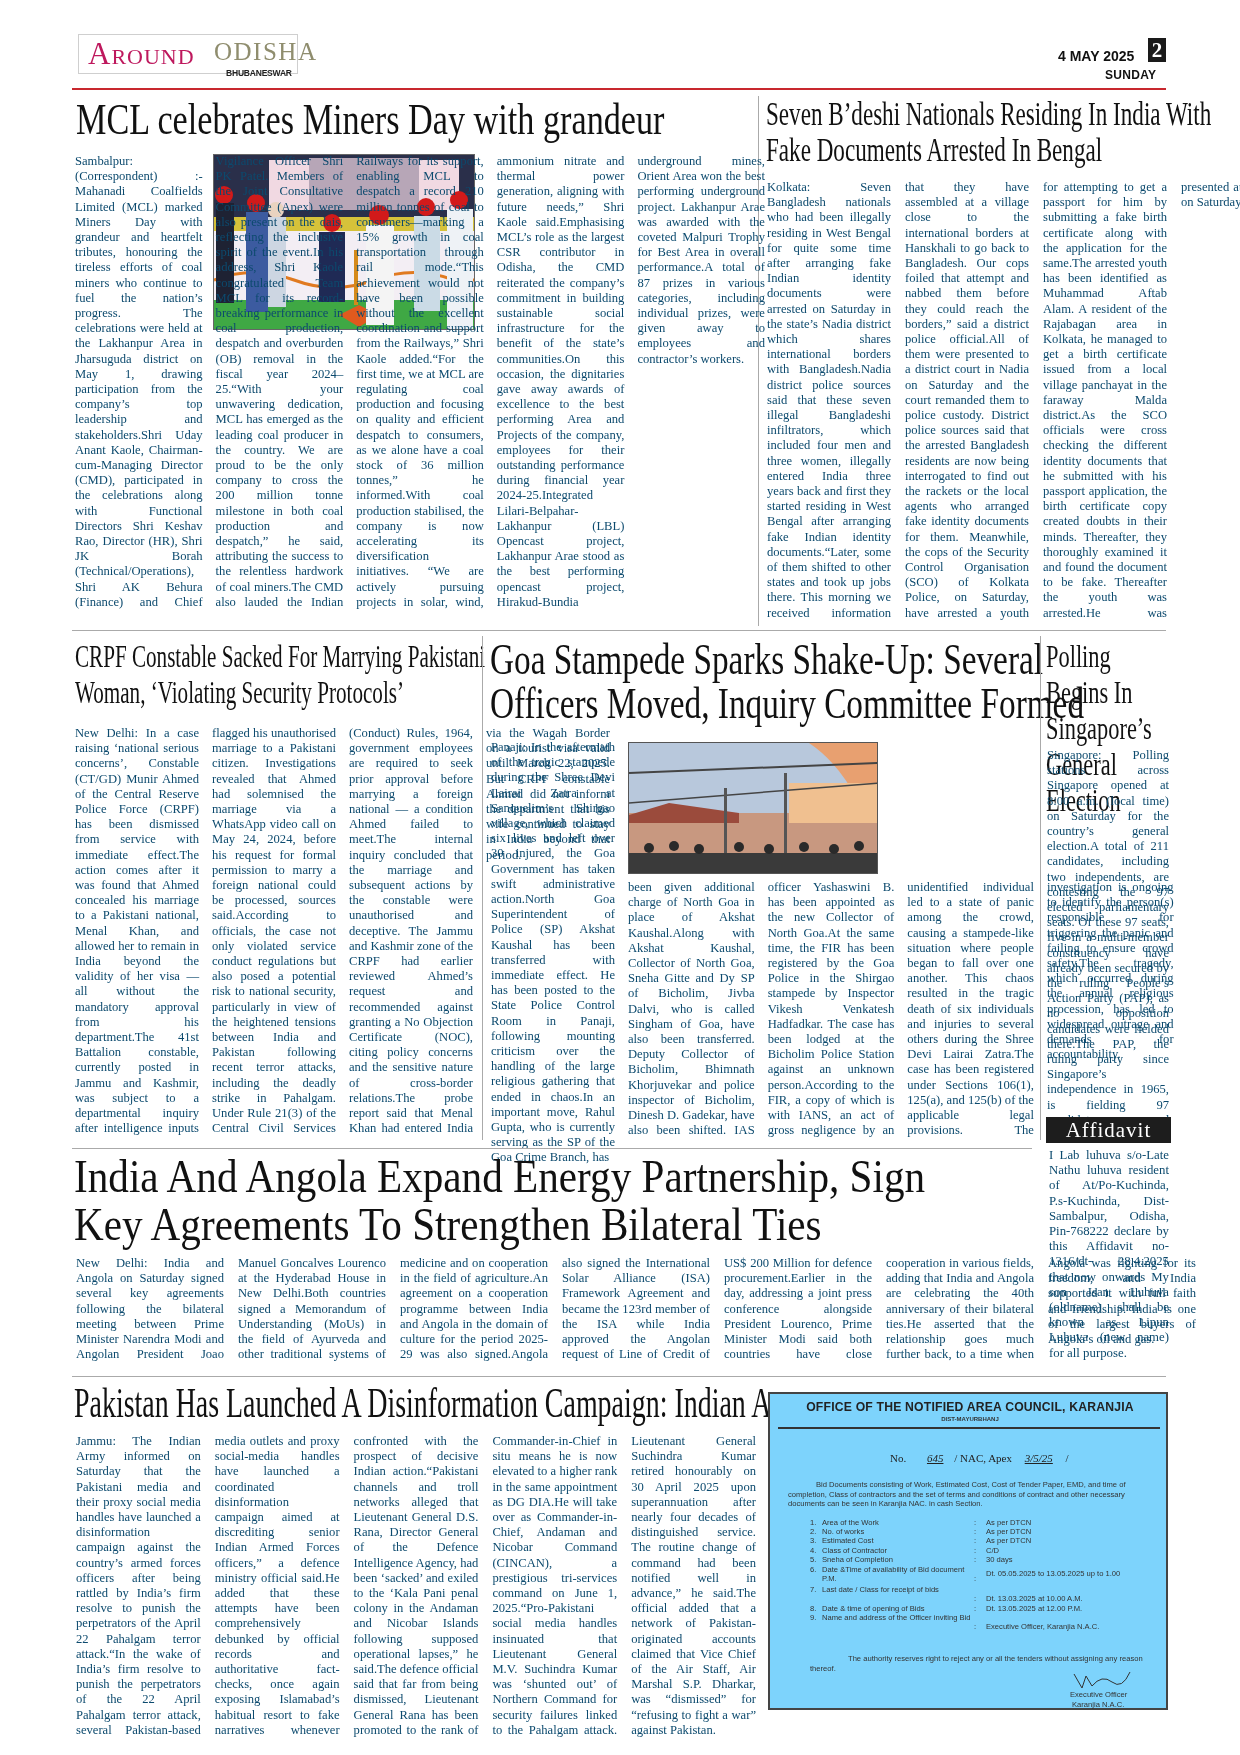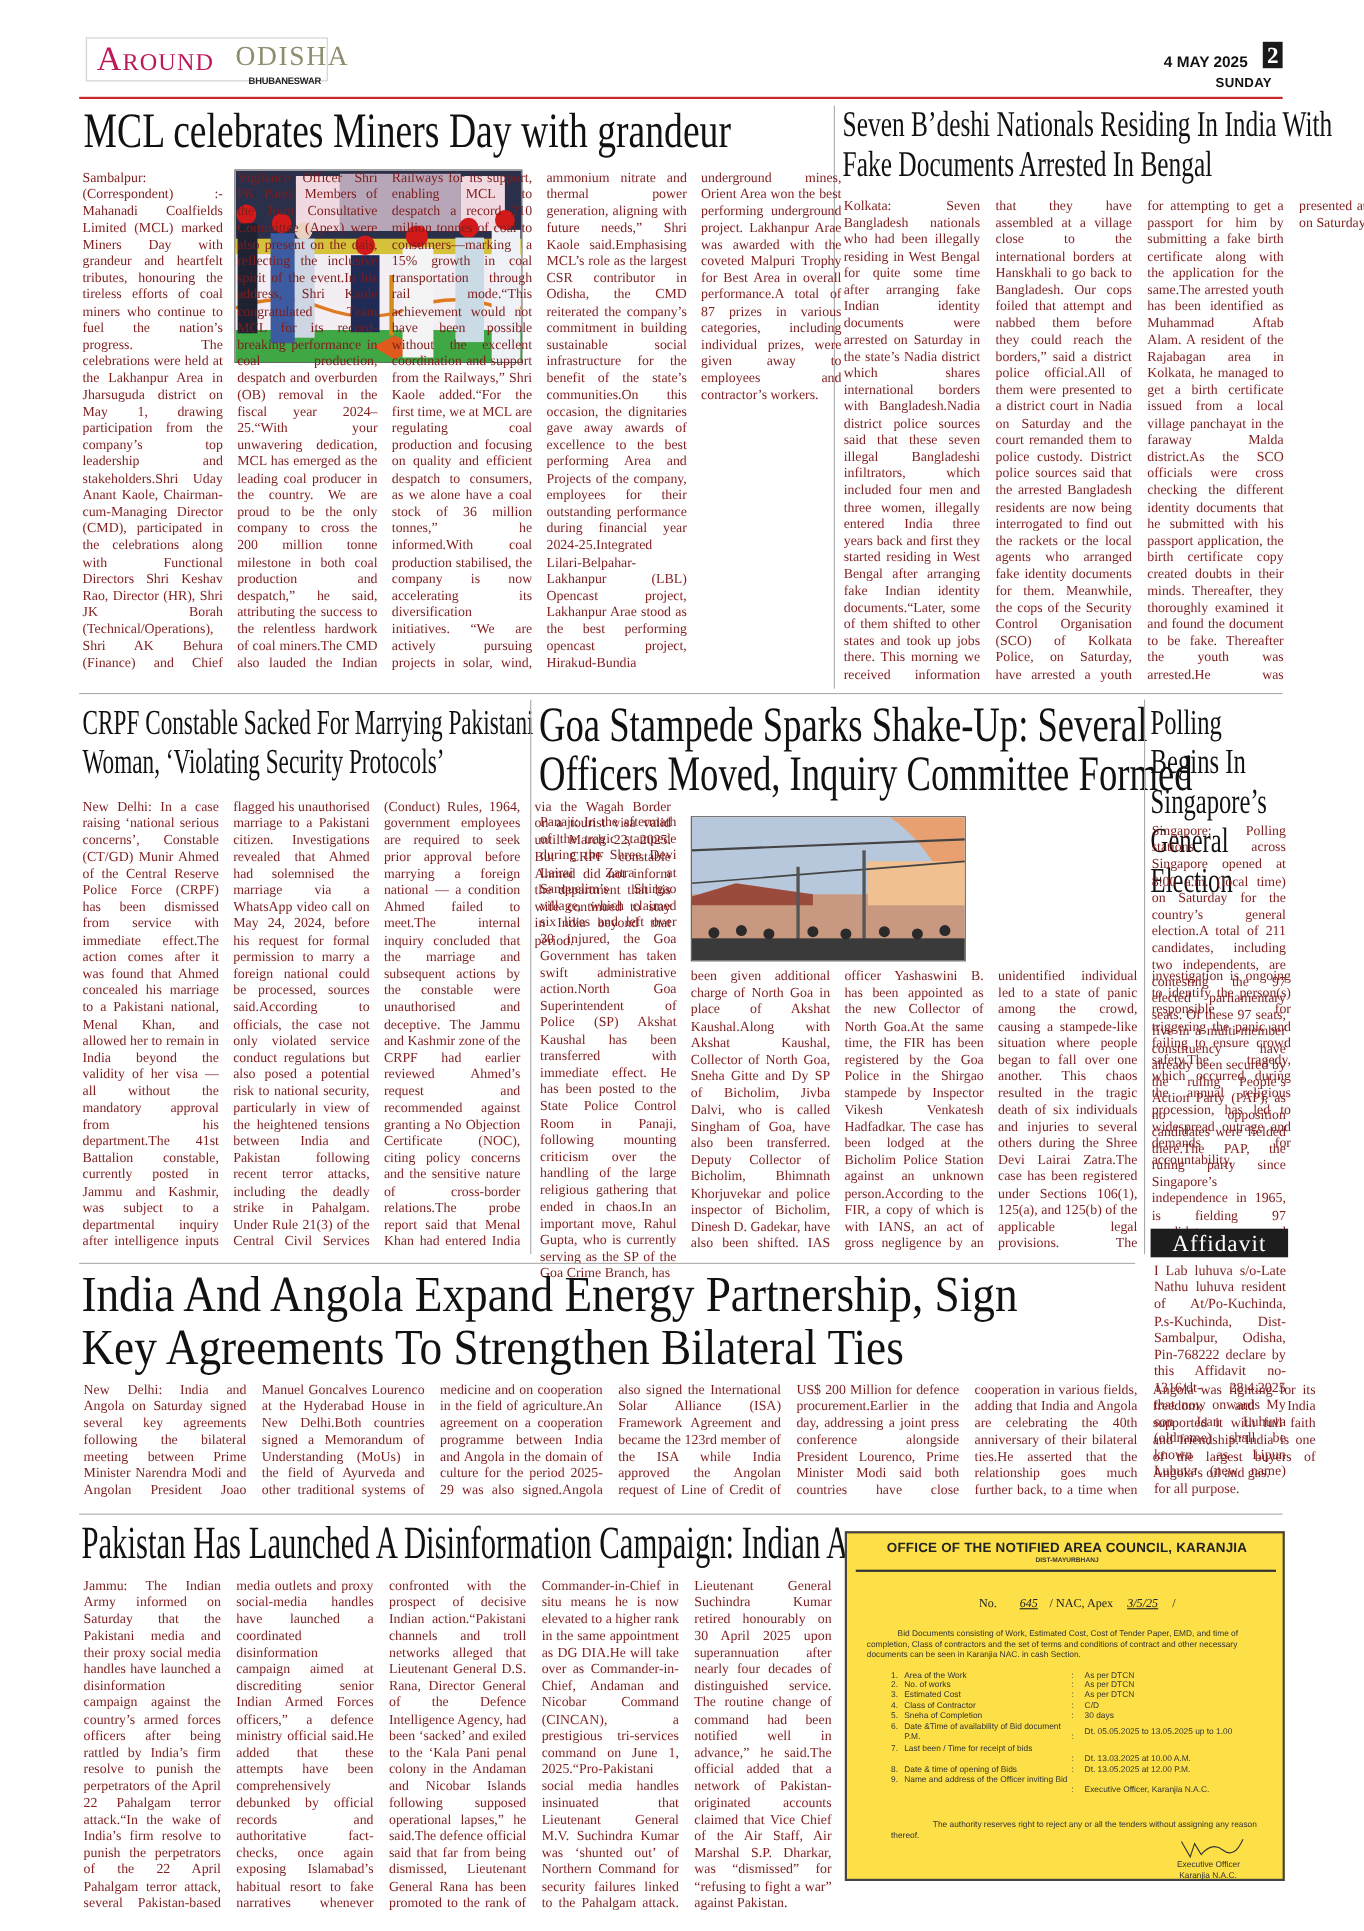--- a/index.html
+++ b/index.html
@@ -1,36 +1,36 @@
 <!DOCTYPE html>
 <html><head>
 <meta charset="utf-8">
 <style>
   * { box-sizing: border-box; margin: 0; padding: 0; }
   html, body { width: 1240px; height: 1755px; background: #fff; overflow: hidden; }
   body { position: relative; font-family: "Liberation Serif", serif; color: #1a1a1a; }
   .abs { position: absolute; }
-  .body-text { font-size: 12.6px; line-height: 15.2px; text-align: justify; hyphens: manual; color: #7f1d1d; }
+  .body-text { font-size: 12.6px; line-height: 15.2px; text-align: justify; hyphens: manual; color: #0c4a6e; }
   .headline { font-family: "Liberation Serif", serif; color: #111; transform-origin: left top; white-space: nowrap; }
   .cols { position: absolute; column-gap: 12px; column-fill: auto; }
   .rule-v { position: absolute; width: 1px; background: #aaa; }
   .rule-h { position: absolute; height: 1px; background: #aaa; }
 
   
   .logo-box { left: 78px; top: 34px; width: 220px; height: 40px; border: 1.5px solid #cfcfcf; }
   .logo-around { left: 88px; top: 36px; font-size: 31px; letter-spacing: 1px; color: #be185d; font-variant: small-caps; }
   .logo-odisha { left: 214px; top: 38px; font-size: 25px; letter-spacing: 1.5px; color: #8f8d6e; }
   .logo-city { left: 226px; top: 68px; font-family: "Liberation Sans", sans-serif; font-weight: bold; font-size: 8.5px; color: #222; letter-spacing: -0.2px; }
   .date-line { left: 1058px; top: 48px; font-family: "Liberation Sans", sans-serif; font-weight: bold; font-size: 14px; color: #111; }
   .page-num { left: 1148px; top: 38px; width: 18px; height: 24px; background: #1a1a1a; color: #fff; font-family: "Liberation Serif", serif; font-weight: bold; font-size: 21px; text-align: center; line-height: 24px; }
   .day-line { left: 1105px; top: 68px; font-family: "Liberation Sans", sans-serif; font-weight: bold; font-size: 12px; color: #111; letter-spacing: 0.3px; }
   .top-rule { left: 72px; top: 88px; width: 1094px; height: 2px; background: #c8282e; }
 
   .photo { position: absolute; overflow: hidden; }
-  .tender { position: absolute; border: 2px solid #444; background: #fde047; font-family: "Liberation Sans", sans-serif; color: #333; }
+  .tender { position: absolute; border: 2px solid #444; background: #7dd3fc; font-family: "Liberation Sans", sans-serif; color: #333; }
 </style>
 </head>
 <body>
 
 <div class="abs logo-box"></div>
 <div class="abs logo-around">Around</div>
 <div class="abs logo-odisha">ODISHA</div>
 <div class="abs logo-city">BHUBANESWAR</div>
 <div class="abs date-line">4 MAY 2025</div>
 <div class="abs page-num">2</div>
@@ -181,21 +181,21 @@
         <span>30 days</span>
       </div>
     <div style="display:flex; margin-top:1px;">
         <span style="width:12px">6.</span>
         <span style="width:152px">Date &amp;Time of availability of Bid document P.M.</span>
         <span style="width:12px; padding-top:9px;">:</span>
         <span style="padding-top:4px;">Dt. 05.05.2025 to 13.05.2025 up to 1.00</span>
       </div>
     <div style="display:flex; margin-top:2px;">
         <span style="width:12px">7.</span>
-        <span style="width:152px">Last been / Time for receipt of bids</span>
+        <span style="width:152px">Last date / Class for receipt of bids</span>
         <span style="width:12px; padding-top:9px;">:</span>
         <span style="padding-top:9px;">Dt. 13.03.2025 at 10.00 A.M.</span>
       </div>
     <div style="display:flex;">
         <span style="width:12px">8.</span>
         <span style="width:152px">Date &amp; time of opening of Bids</span>
         <span style="width:12px">:</span>
         <span>Dt. 13.05.2025 at 12.00 P.M.</span>
       </div>
     <div style="display:flex;">

